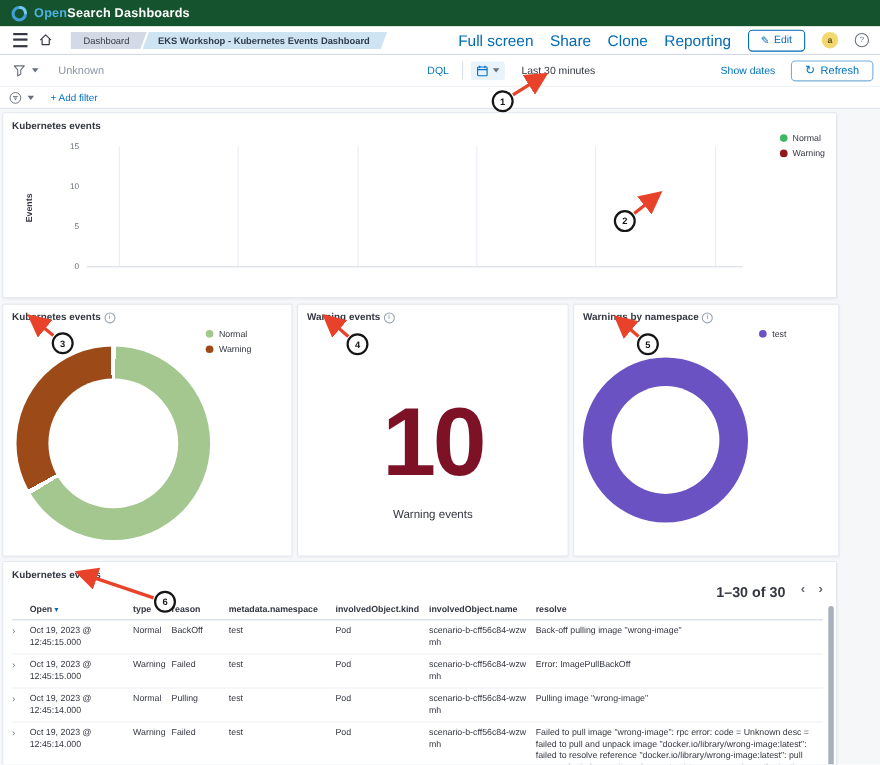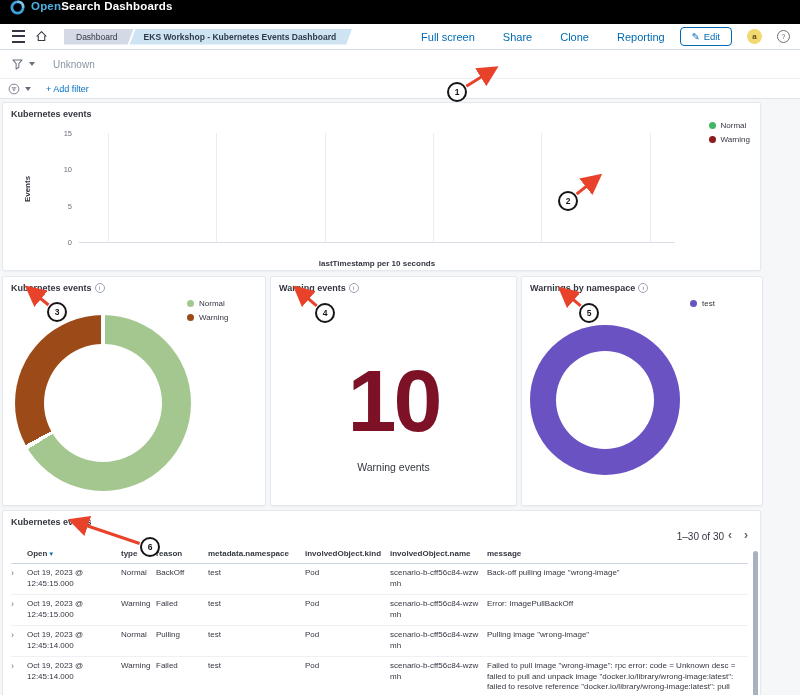--- a/index.html
+++ b/index.html
@@ -1,39 +1,39 @@
 <!DOCTYPE html>
 <html><head>
 <meta charset="utf-8">
 <style>
   html,body{margin:0;padding:0;background:#fff;}
   body{width:800px;height:695px;overflow:hidden;position:relative;
        font-family:"Liberation Sans","DejaVu Sans",sans-serif;color:#343741;}
 
   
-  .topbar{position:absolute;top:0;left:0;right:0;height:24px;background:#000000;
-          display:flex;align-items:flex-start;padding-left:10px;box-sizing:border-box;}
+  .topbar{position:absolute;top:0;left:0;right:0;height:24px;background:#14532d;
+          display:flex;align-items:center;padding-left:10px;box-sizing:border-box;}
   .logo-mark{width:15px;height:15px;margin-right:6px;}
   .logo-text{font-size:11.5px;font-weight:bold;letter-spacing:.2px;}
   .logo-open{color:#4db1e2;} .logo-rest{color:#fff;}
 
   
   .navbar{position:absolute;top:24px;left:0;right:0;height:26px;background:#fff;
           border-bottom:1px solid #d3dae6;display:flex;align-items:center;
           padding:0 8px;box-sizing:border-box;}
   .hamburger{width:13px;height:9px;border-top:2px solid #343741;border-bottom:2px solid #343741;
              position:relative;margin:0 10px 0 4px;cursor:pointer;}
   .hamburger::after{content:"";position:absolute;left:0;right:0;top:2.5px;border-top:2px solid #343741;}
   .home-ic{margin-right:16px;display:flex;}
   .bc{font-size:8.5px;padding:3px 12px;white-space:nowrap;}
   .bc1{background:#d3dae6;color:#343741;clip-path:polygon(0 0,100% 0,calc(100% - 6px) 100%,0 100%);padding-right:16px;}
   .bc2{background:#cfe4f2;color:#2f3b4d;font-weight:bold;margin-left:-4px;
        clip-path:polygon(6px 0,100% 0,calc(100% - 6px) 100%,0 100%);padding-left:14px;padding-right:16px;}
   .nav-right{margin-left:auto;display:flex;align-items:center;gap:15px;}
-  .nav-link{font-size:11px;color:#006BB4;cursor:pointer;white-space:nowrap;margin-left:13px;}
+  .nav-link{font-size:14px;color:#006BB4;cursor:pointer;white-space:nowrap;}
   .edit-btn{border:1px solid #006BB4;border-radius:4px;color:#006BB4;font-size:9.5px;
             padding:3px 11px;display:flex;align-items:center;gap:4px;background:#fff;cursor:pointer;}
   .avatar{width:15px;height:15px;border-radius:50%;background:#f1d86f;color:#5d4a12;
           font-size:8px;font-weight:bold;display:flex;align-items:center;justify-content:center;}
   .help-circ{width:11px;height:11px;border:1px solid #69707d;border-radius:50%;color:#69707d;
              font-size:7px;display:flex;align-items:center;justify-content:center;margin-right:2px;}
 
   
   .querybar{position:absolute;top:50px;left:0;right:0;height:29px;background:#fff;
             display:flex;align-items:center;padding:0 6px 0 12px;box-sizing:border-box;
@@ -96,21 +96,21 @@
   #donut-events{left:12px;top:38px;width:176px;height:176px;}
   #donut-events .hole{inset:29px;}
   #donut-ns{left:8px;top:48px;width:150px;height:150px;}
   #donut-ns .hole{inset:26px;}
   .metric-value{margin-top:64px;text-align:center;font-size:88px;line-height:1;
                 font-weight:bold;letter-spacing:-3px;}
   .metric-label{margin-top:16px;text-align:center;font-size:10.5px;color:#343741;}
 
   
   #panel-table{left:2px;top:411px;width:759px;height:186px;overflow:hidden;}
-  .pagination{position:absolute;right:36px;top:20px;font-size:10px;color:#343741;}
+  .pagination{position:absolute;right:46px;top:20px;font-size:13px;color:#343741;font-weight:bold;}
   .pg-prev{position:absolute;right:28px;top:17px;font-size:12px;font-weight:bold;color:#5e6673;cursor:pointer;}
   .pg-next{position:absolute;right:12px;top:17px;font-size:12px;font-weight:bold;color:#5e6673;cursor:pointer;}
   .evt-table{position:absolute;left:8px;right:12px;top:36px;border-collapse:collapse;
              table-layout:fixed;font-size:8px;color:#343741;width:calc(100% - 20px);}
   .evt-table th{text-align:left;font-weight:bold;border-bottom:1px solid #cfd7e2;
                 padding:2px 4px 5px 0;font-size:8px;white-space:nowrap;}
   .evt-table td{padding:4px 6px 5px 0;border-bottom:1px solid #edf0f5;vertical-align:top;line-height:1.32;}
   .td-exp{color:#69707d;font-size:9px;cursor:pointer;}
   .td-name{word-break:break-all;}
   .sort-caret{font-size:7px;color:#006BB4;margin-left:2px;}
@@ -159,20 +159,38 @@
 </div>
 
 <div class="querybar">
   <div class="qb-left">
     <svg width="11" height="11" viewBox="0 0 12 12">
         <path d="M1 1h10L7.5 5v4L4.5 11V5L1 1z" stroke="#69707d" stroke-width="1.1" fill="none" stroke-linejoin="round"></path>
       </svg>
     <span class="caret"></span>
   </div>
   <span class="search-ph">Unknown</span>
+  <div class="qb-right">
+    <span class="dql">DQL</span>
+    <div class="vsep"></div>
+    <div class="cal-btn">
+      <svg width="11" height="11" viewBox="0 0 14 14">
+        <rect x="1.5" y="2.5" width="11" height="10" rx="1" stroke="#0071c2" stroke-width="1.3" fill="none"></rect>
+        <path d="M4 1v3M10 1v3M1.5 5.5h11" stroke="#0071c2" stroke-width="1.3"></path>
+      </svg>
+      <span class="caret"></span>
+    </div>
+    <span class="time-range">Last 30 minutes</span>
+    <div class="sp2"></div>
+    <span class="show-dates">Show dates</span>
+    <button class="refresh-btn">
+      <span class="refresh-ic">↻</span>
+      <span>Refresh</span>
+    </button>
+  </div>
 </div>
 
 <div class="filterbar">
   <svg width="12" height="12" viewBox="0 0 14 14">
     <circle cx="7" cy="7" r="5.7" stroke="#69707d" stroke-width="1" fill="none"></circle>
     <path d="M4.4 5.6h5.2M5.4 7.2h3.2M6.2 8.8h1.6" stroke="#69707d" stroke-width="1"></path>
   </svg>
   <span class="caret"></span>
   <span class="add-filter">+ Add filter</span>
 </div>
@@ -195,21 +213,20 @@
         <div class="ytick" style="bottom: 100%;">15</div>
         <div class="ts-bar" style="left: 88.1%;">
           <div class="ts-seg" style="bottom: 0px; height: 66.6667%; background: rgb(62, 184, 101);"></div>
           <div class="ts-seg" style="bottom: 66.6667%; height: 33.3333%; background: rgb(142, 27, 27);"></div>
         </div>
         <div class="ts-bar" style="left: 96.5%;">
           <div class="ts-seg" style="bottom: 0px; height: 66.6667%; background: rgb(62, 184, 101);"></div>
           <div class="ts-seg" style="bottom: 66.6667%; height: 33.3333%; background: rgb(142, 27, 27);"></div>
         </div>
       </div>
-    <div class="ts-xlabel">lastTimestamp per 10 seconds</div>
     <div class="legend" style="right:10px;top:18px;">
         <div class="legend-item">
           <span class="legend-dot" style="background: rgb(62, 184, 101);"></span>
           <span>Normal</span>
         </div>
         <div class="legend-item">
           <span class="legend-dot" style="background: rgb(142, 27, 27);"></span>
           <span>Warning</span>
         </div>
       </div>
@@ -269,21 +286,21 @@
       </colgroup>
       <thead>
         <tr>
           <th></th>
           <th><span>Open</span><span class="sort-caret">▾</span></th>
           <th>type</th>
           <th>reason</th>
           <th>metadata.namespace</th>
           <th>involvedObject.kind</th>
           <th>involvedObject.name</th>
-          <th>message</th>
+          <th>resolve</th>
         </tr>
       </thead>
       <tbody id="evt-tbody">
           <tr>
             <td class="td-exp">›</td>
             <td>Oct 19, 2023 @ 12:45:15.000</td>
             <td>Normal</td>
             <td>BackOff</td>
             <td>test</td>
             <td>Pod</td>

